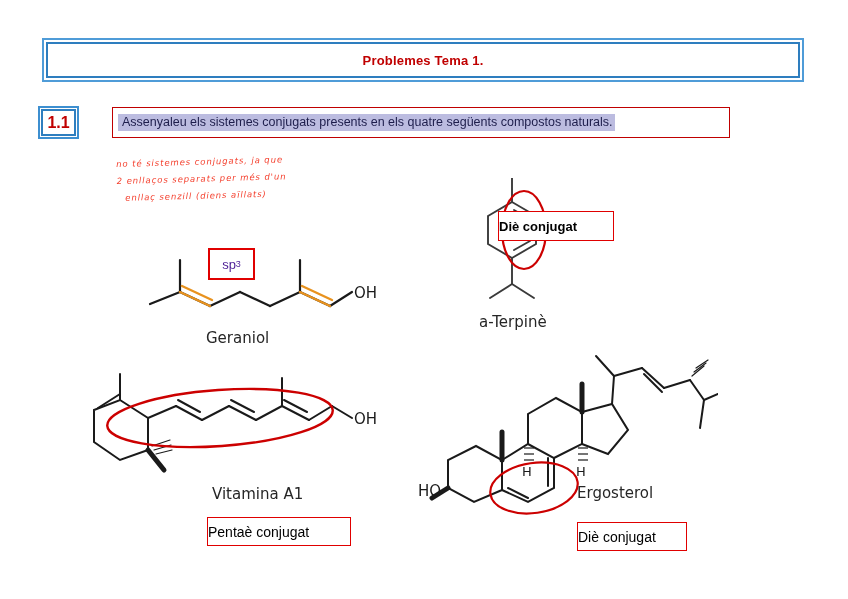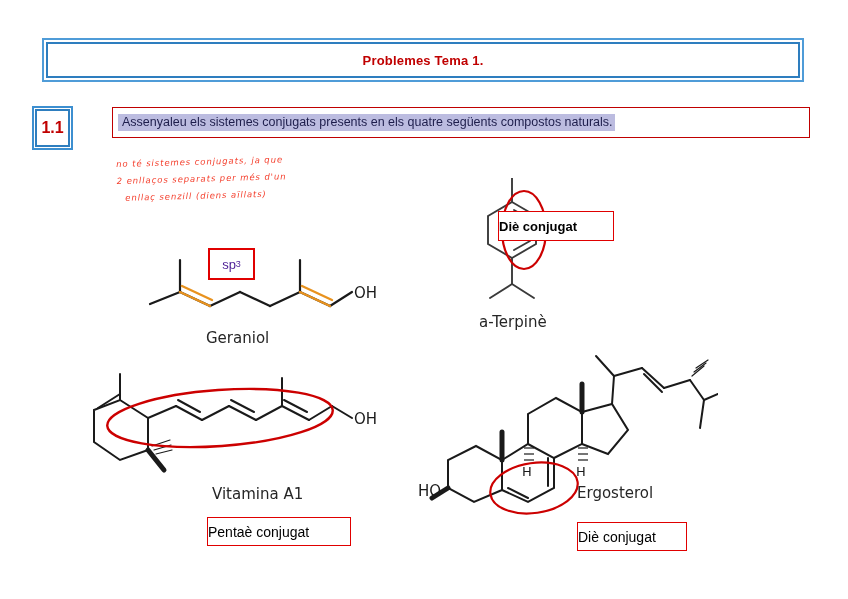--- a/index.html
+++ b/index.html
@@ -25,34 +25,34 @@
   }
   #header-title {
     color: #c00000;
     font-weight: bold;
     font-size: 13px;
     letter-spacing: .2px;
   }
 
   
   #problem-number-box {
-    left: 32px; top: 106px; width: 41px; height: 44px;
+    left: 38px; top: 106px; width: 41px; height: 33px;
     border: 2px solid #3d8fd0;
     box-shadow: inset 0 0 0 1px #ffffff, inset 0 0 0 3px #2e7ebf;
     background: #ffffff;
     display: flex; align-items: center; justify-content: center;
     box-sizing: border-box;
   }
   #problem-number-box span {
     color: #c00000; font-weight: bold; font-size: 16px;
   }
 
   
   #statement-box {
-    left: 112px; top: 107px; width: 698px; height: 31px;
+    left: 112px; top: 107px; width: 618px; height: 31px;
     border: 1.5px solid #c00000;
     background: #ffffff;
     display: flex; align-items: center;
     box-sizing: border-box;
     padding-left: 5px;
   }
   #statement-text {
     background: #bcbce0;
     color: #1d1d4b;
     font-size: 12.5px;

